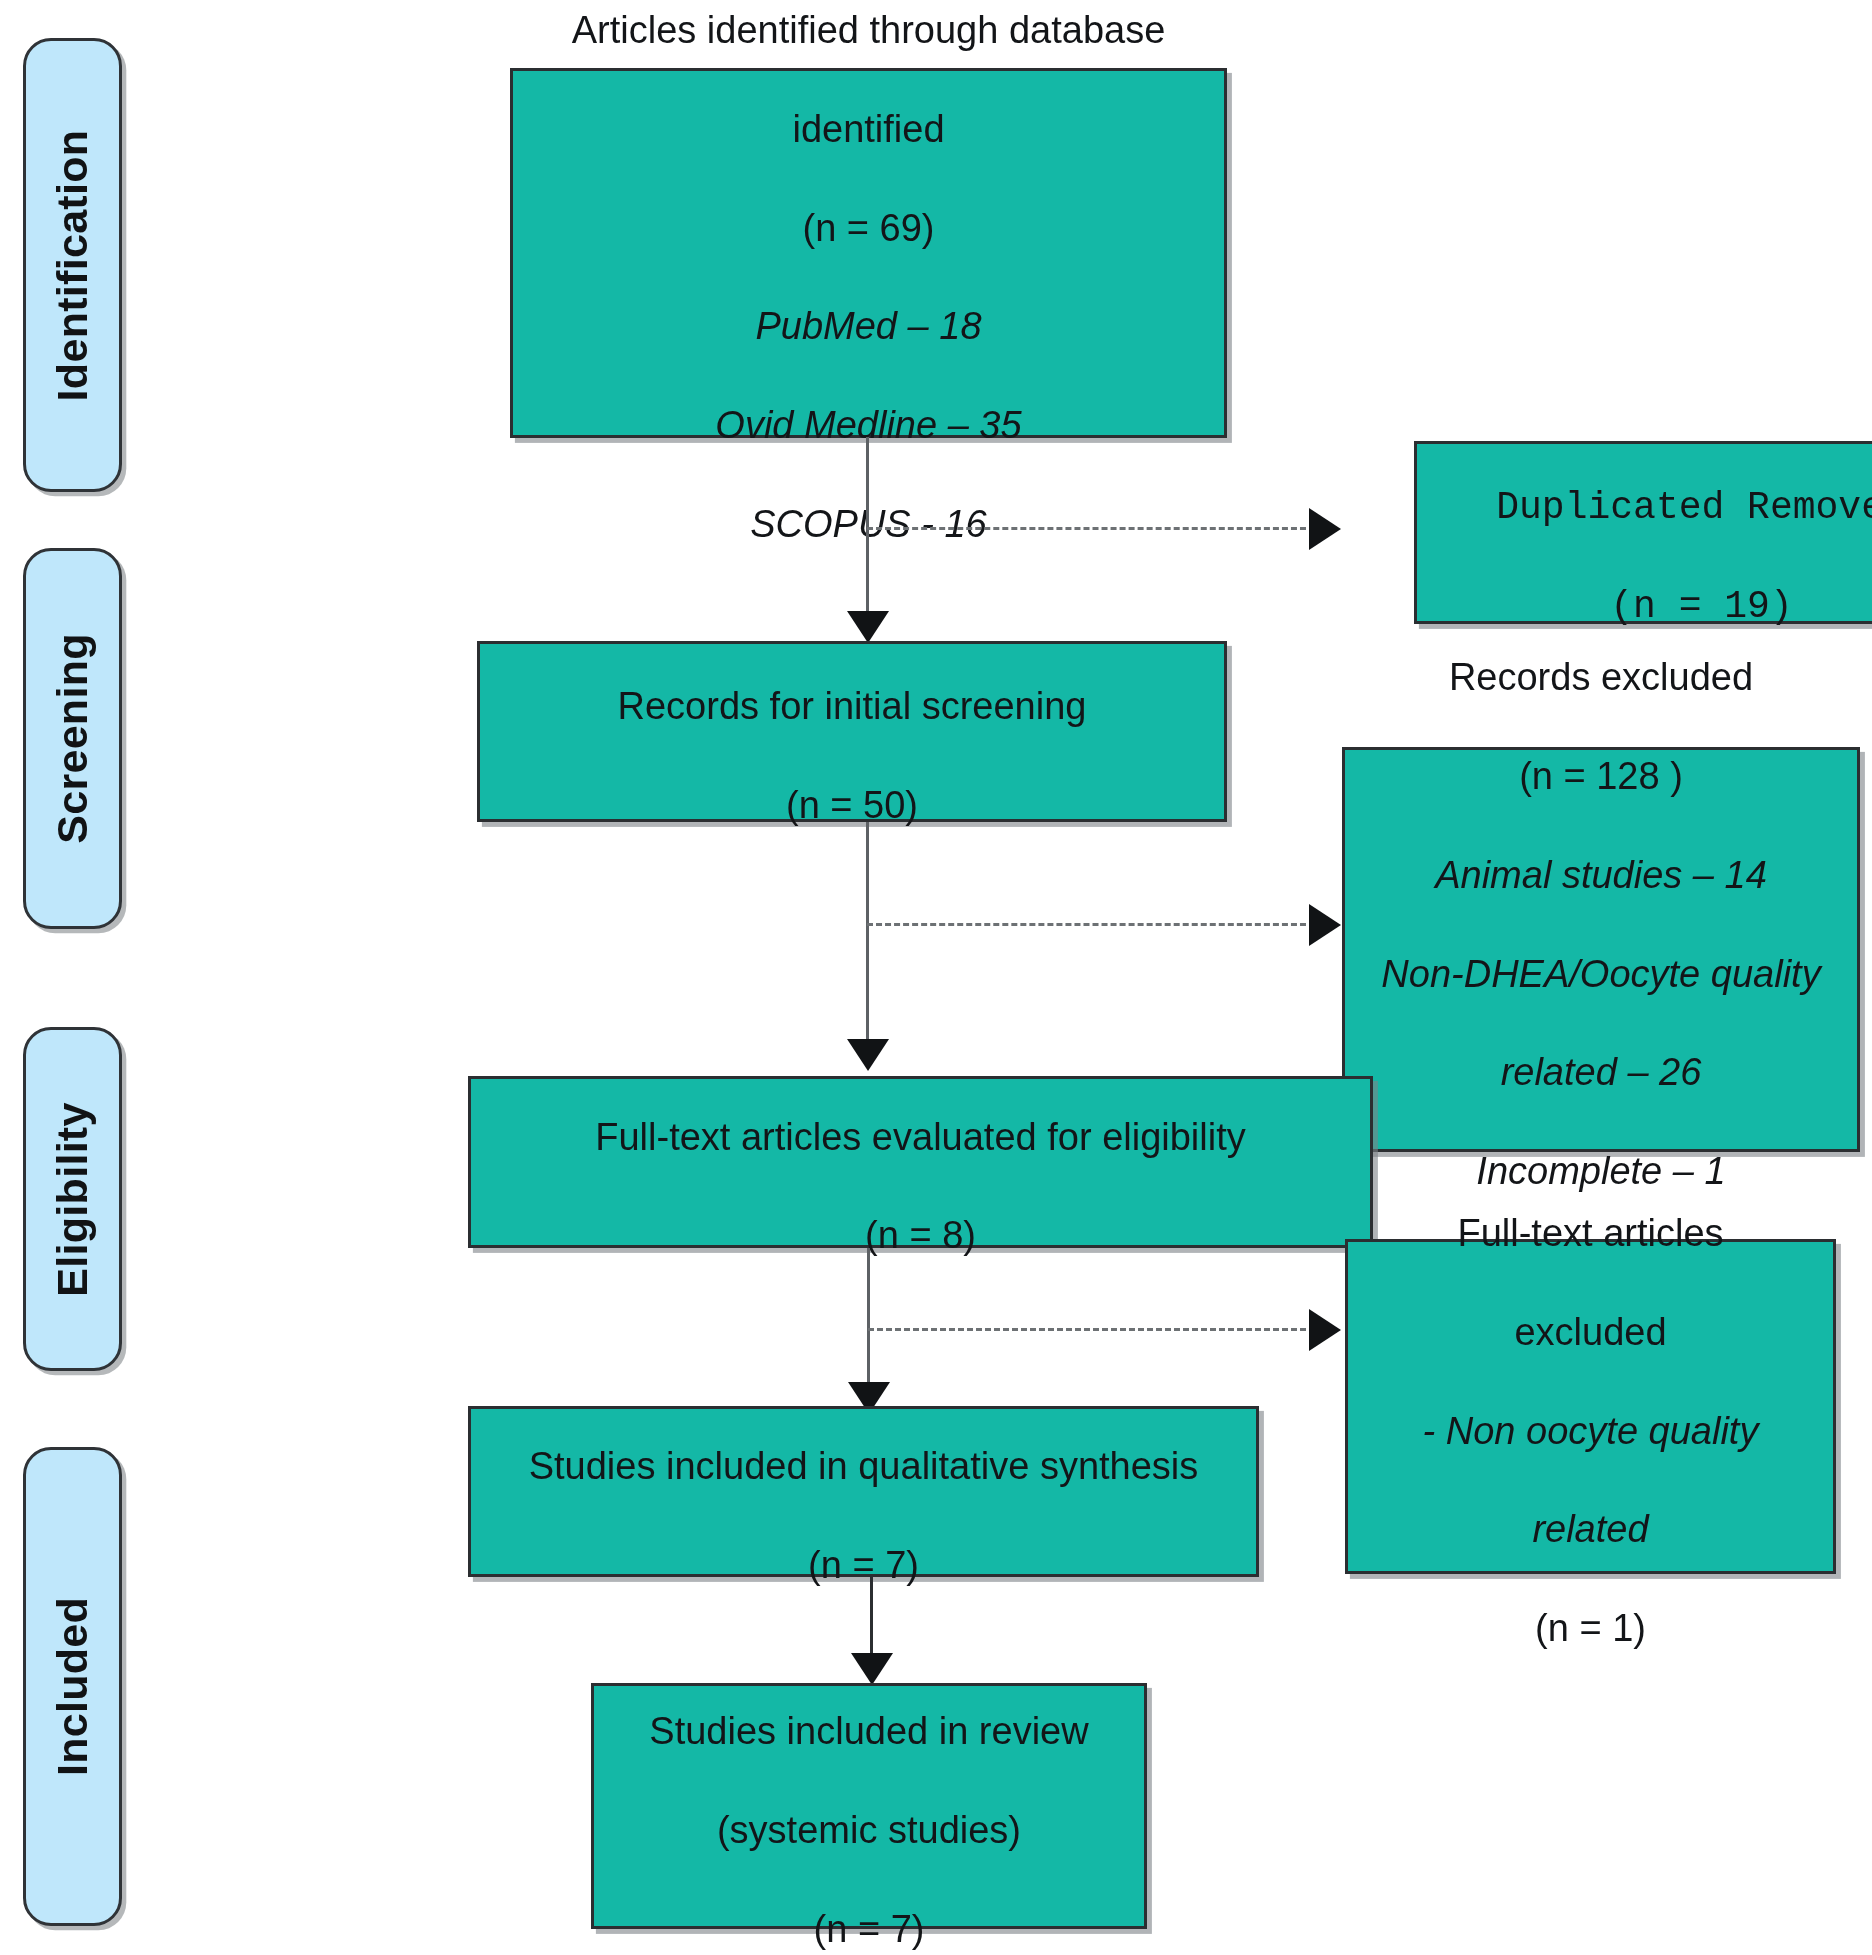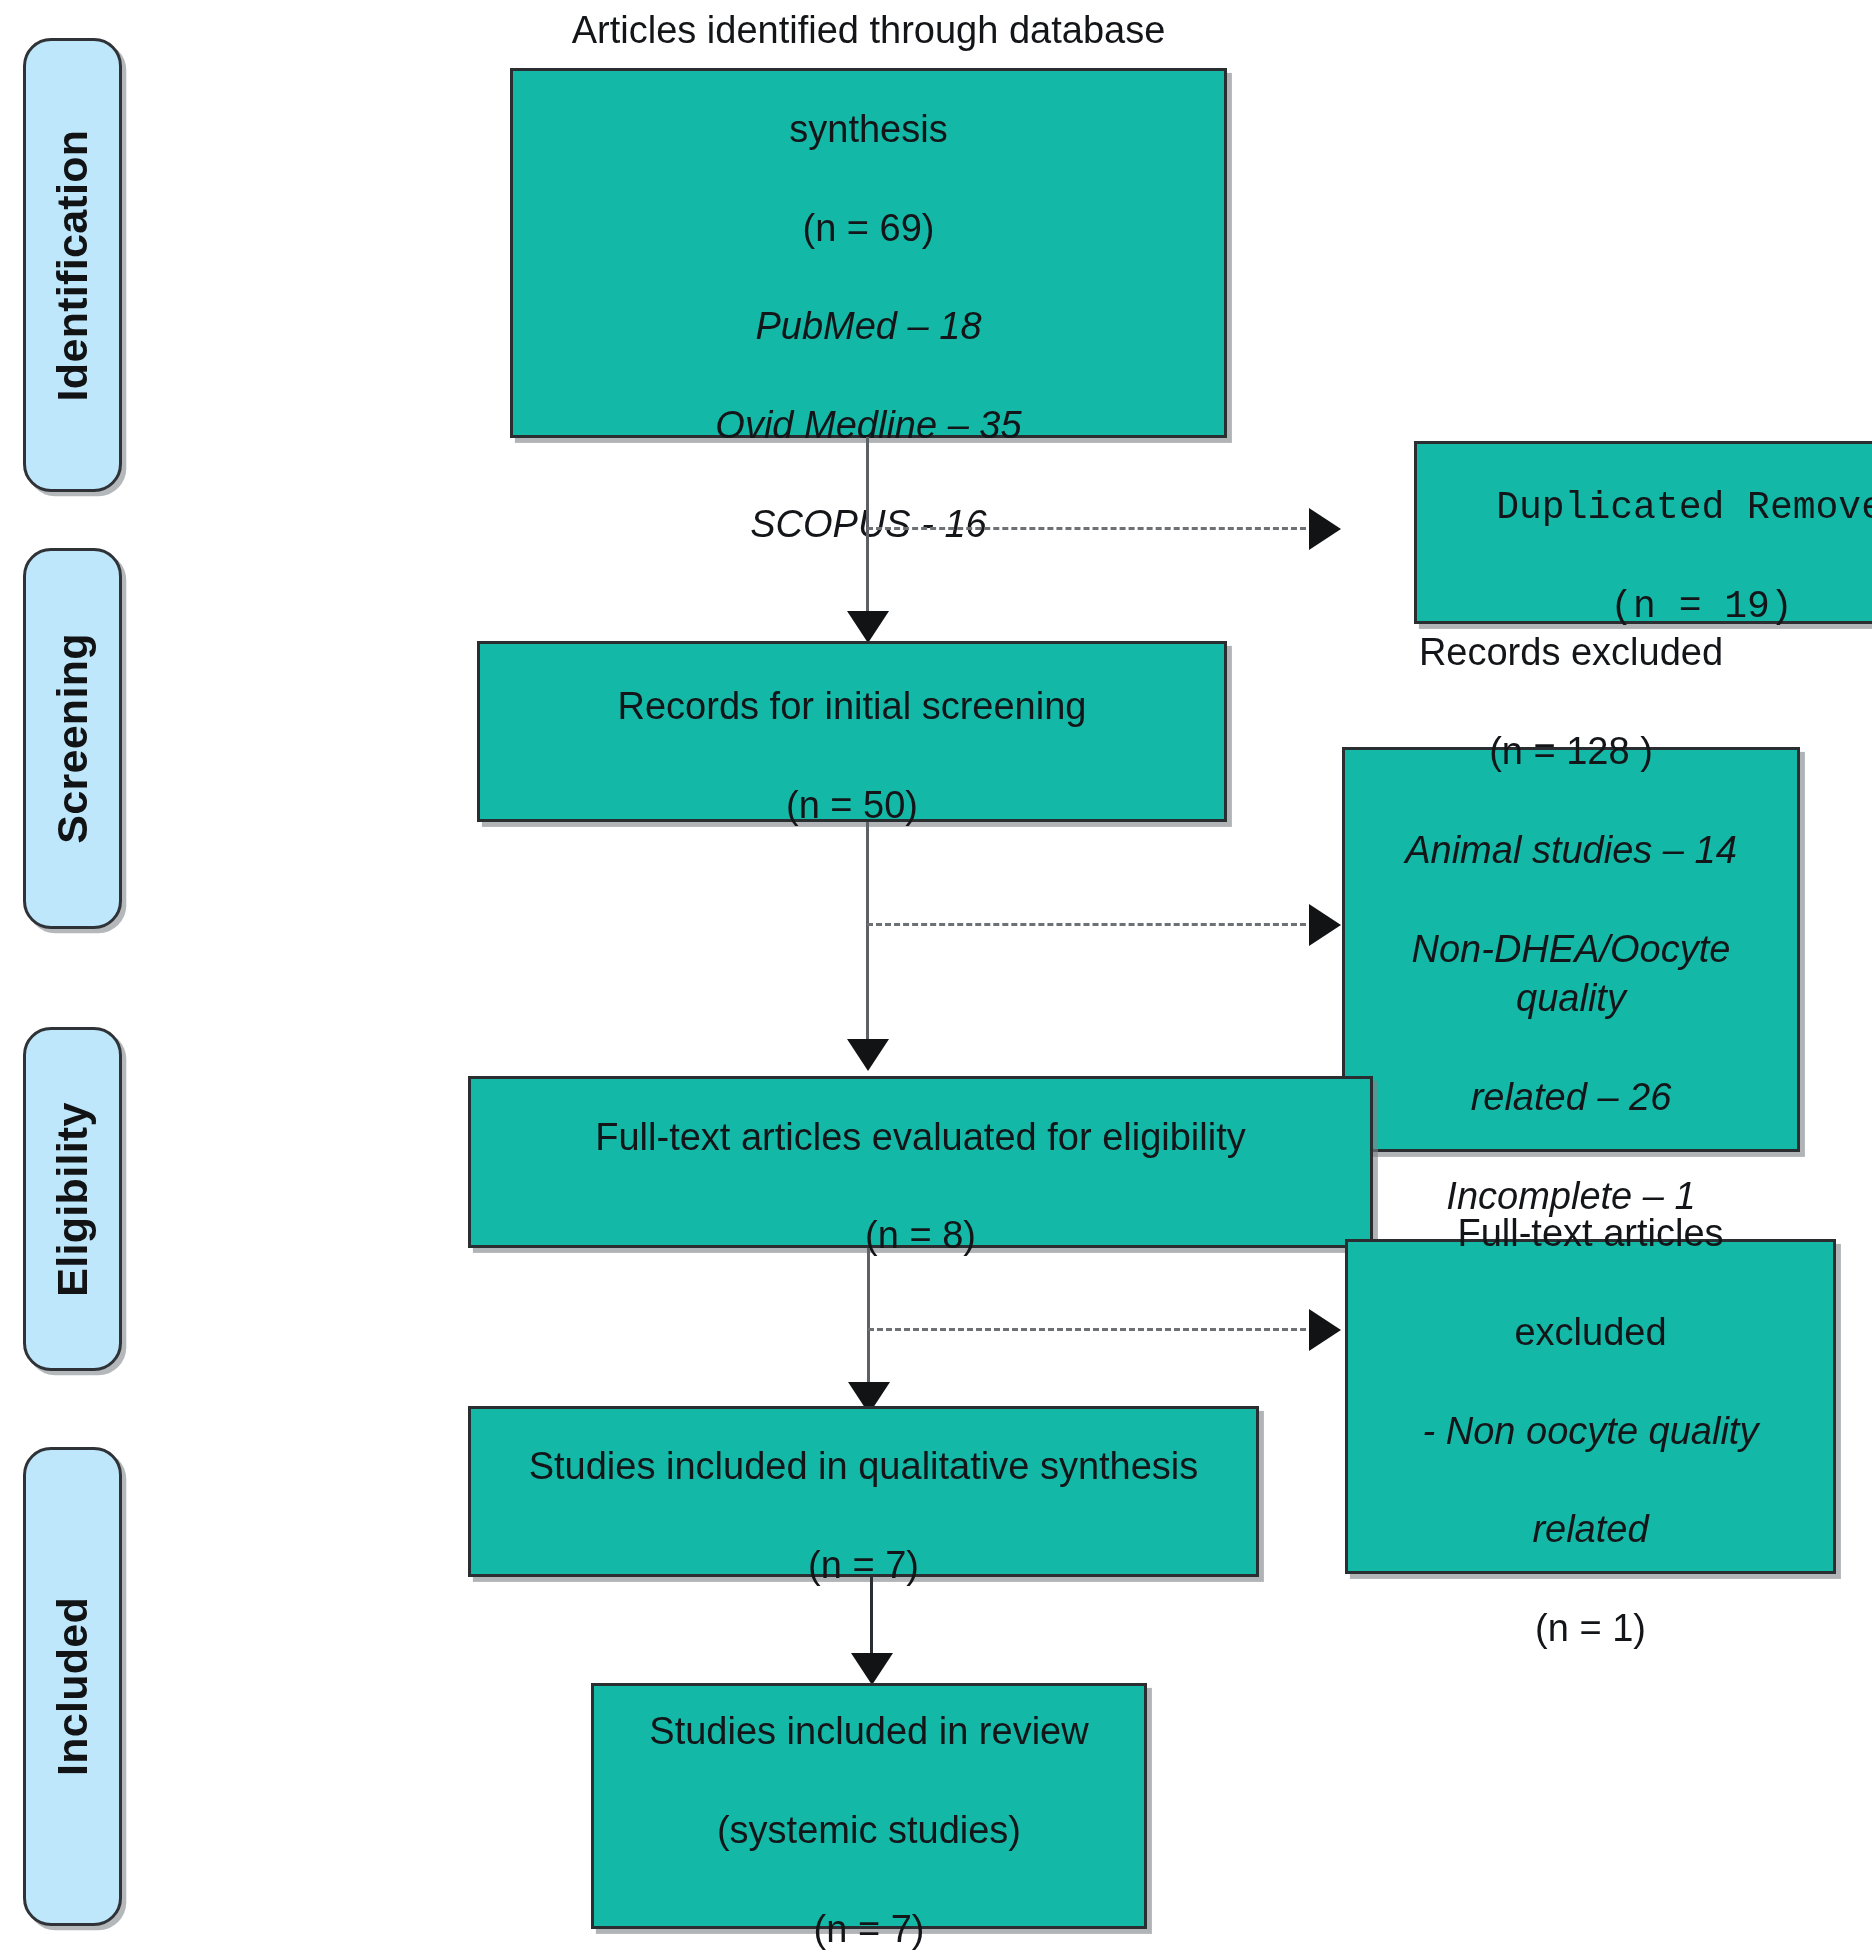--- a/index.html
+++ b/index.html
@@ -107,21 +107,21 @@
     <span class="phase-label">Eligibility</span>
   </div>
 
   <div class="phase-tab" style="left:23px; top:1447px; width:99px; height:479px;">
     <span class="phase-label">Included</span>
   </div>
 
   <div class="flow-box" style="left:510px; top:68px; width:717px; height:370px;">
     <div class="box-text">
       <span>Articles identified through database</span><br>
-      <span>synthesis</span><br>
+      <span>identified</span><br>
       <span>(n = 69)</span><br>
       <span class="it">PubMed – 18</span><br>
       <span class="it">Ovid Medline – 35</span><br>
       <span class="it">SCOPUS - 16</span>
     </div>
   </div>
 
   <div class="v-line" style="left:866px; top:437px; height:178px;"></div>
   <div class="arrow-down" style="left:847px; top:611px;"></div>
 
@@ -141,21 +141,21 @@
       <span>(n = 50)</span>
     </div>
   </div>
 
   <div class="v-line" style="left:866px; top:822px; height:221px;"></div>
   <div class="arrow-down" style="left:847px; top:1039px;"></div>
 
   <div class="h-dash" style="left:867px; top:923px; width:448px;"></div>
   <div class="arrow-right" style="left:1309px; top:904px;"></div>
 
-  <div class="flow-box" style="left:1342px; top:747px; width:458px; height:405px;align-items:center;">
+  <div class="flow-box" style="left:1342px; top:747px; width:518px; height:405px;align-items:center;">
     <div class="box-text">
       <span>Records excluded</span><br>
       <span>(n = 128  )</span><br>
       <span class="it">Animal studies – 14</span><br>
       <span class="it">Non-DHEA/Oocyte quality</span><br>
       <span class="it">related – 26</span><br>
       <span class="it">Incomplete – 1</span><br>
       <span class="it">Others – 2</span>
     </div>
   </div>

